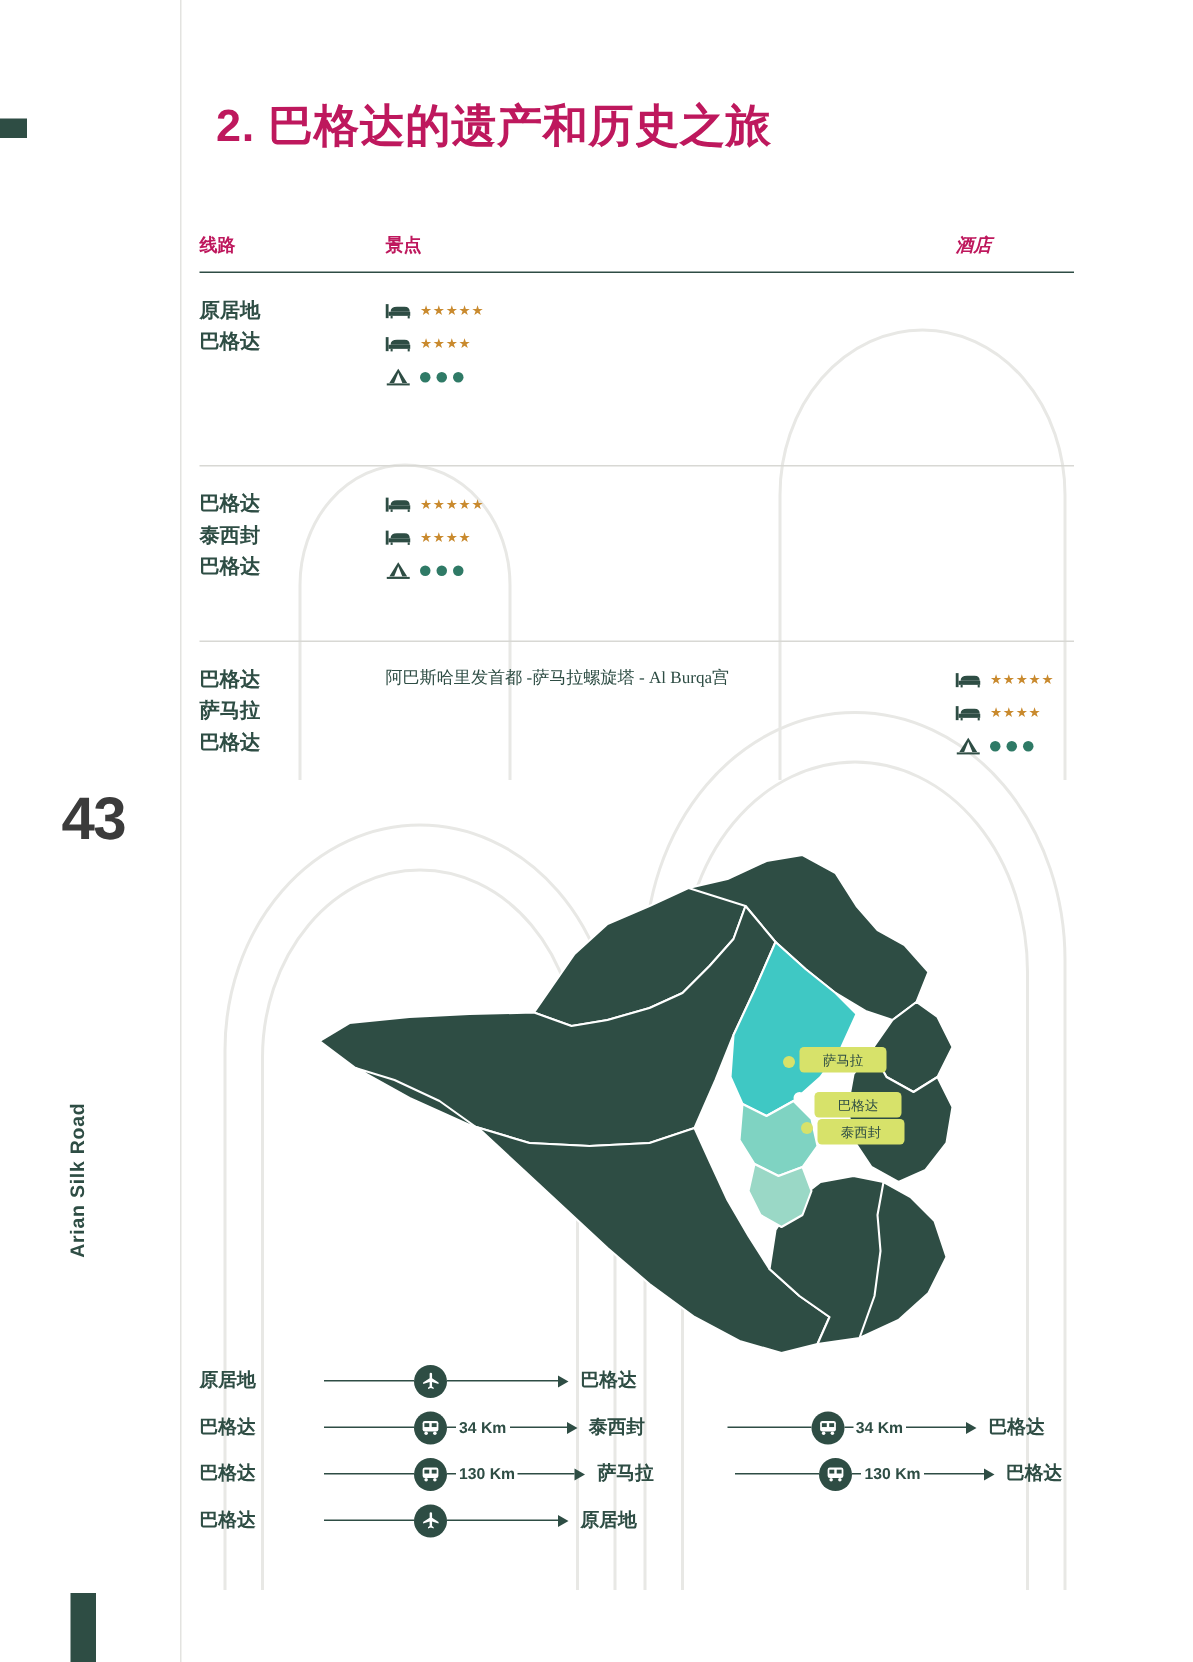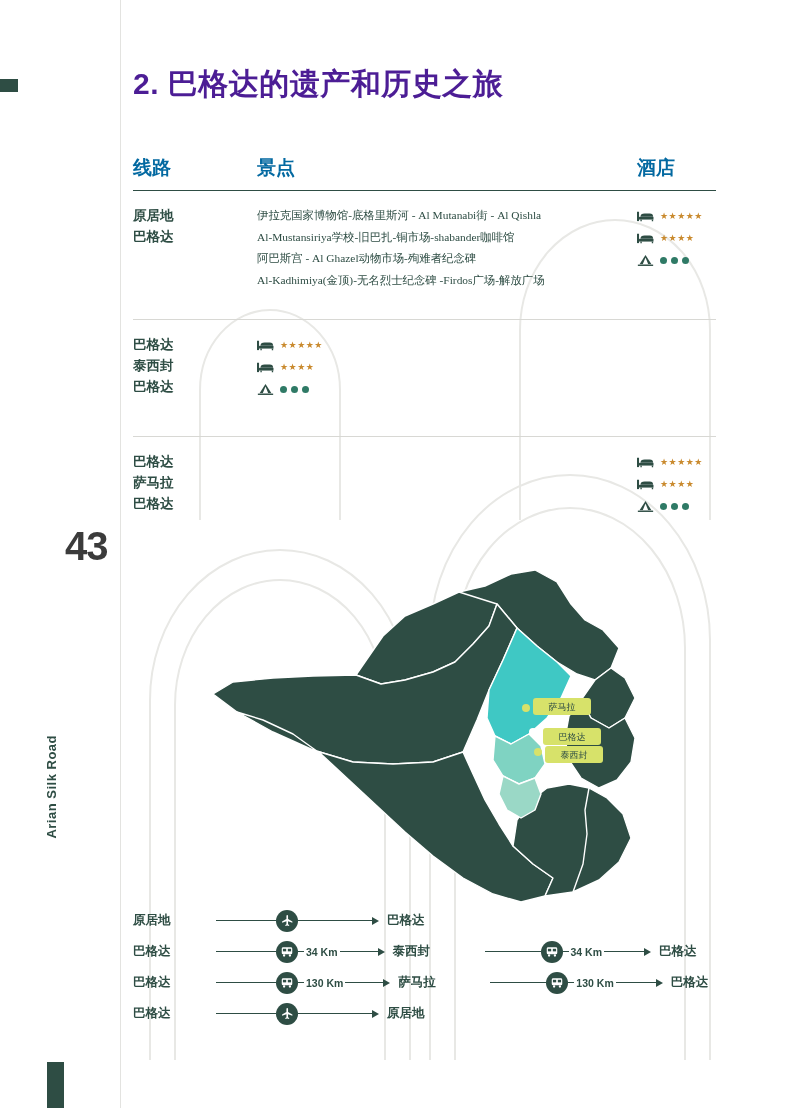--- a/index.html
+++ b/index.html
@@ -14,41 +14,41 @@
   
   .left-rule{position:absolute;left:120px;top:0;width:1px;height:1108px;background:#e3e3e0;z-index:1;}
   
   .tl-square{position:absolute;left:0;top:79px;width:18px;height:13px;background:#2e4d44;z-index:2;}
   
   .bl-bar{position:absolute;left:47px;top:1062px;width:17px;height:46px;background:#2e4d44;z-index:2;}
 
   
   .page-number{
     position:absolute;left:41px;top:524px;z-index:3;
-    font-size:40px;font-weight:bold;color:#3b3b3b;letter-spacing:-1px;margin-left:24px;
+    font-size:40px;font-weight:bold;color:#3b3b3b;letter-spacing:-1px;
   }
   .side-label{
     position:absolute;left:44px;top:735px;z-index:3;
     writing-mode:vertical-rl;text-orientation:mixed;transform:rotate(180deg);
     font-size:13px;font-weight:bold;color:#2e4d44;letter-spacing:0.5px;
   }
 
   
   .title{
-    position:absolute;left:133px;top:64px;z-index:3;
-    font-size:30px;font-weight:bold;color:#4c1d95;letter-spacing:0.5px;
+    position:absolute;left:144px;top:64px;z-index:3;
+    font-size:30px;font-weight:bold;color:#be185d;letter-spacing:0.5px;
   }
 
   
   .table-wrap{position:absolute;left:133px;top:155px;width:583px;z-index:3;}
   .thead{display:flex;border-bottom:1.6px solid #2e4d44;padding-bottom:9px;}
-  .th{font-size:19px;font-weight:bold;color:#0369a1;}
+  .th{font-size:12px;font-weight:bold;color:#be185d;}
   .th.route{width:124px;}
   .th.sights{width:380px;}
-  .th.hotel{width:79px;}
+  .th.hotel{width:79px;font-style:italic;}
 
   .trow{display:flex;padding:14px 0 10px 0;border-bottom:1px solid #d8d8d4;min-height:70px;}
   .trow:last-child{border-bottom:none;}
   .col-route{width:124px;}
   .col-route div{font-size:13.5px;font-weight:bold;color:#2e4d44;line-height:21px;}
   .col-sights{width:380px;}
   .col-sights div{font-size:11.4px;color:#2e4d44;line-height:21.5px;font-family:"Liberation Serif", serif;}
   .col-hotel{width:79px;}
   .hotel-line{display:flex;align-items:center;height:22px;gap:6px;}
   .hicon{width:17px;height:14px;flex:none;}
@@ -100,26 +100,20 @@
     <div class="th route">线路</div>
     <div class="th sights">景点</div>
     <div class="th hotel">酒店</div>
   </div>
   <div id="table-body">
       <div class="trow" style="min-height: 104px;">
         <div class="col-route">
           <div>原居地</div>
           <div>巴格达</div>
         </div>
-        <div class="col-sights">
-          <div>伊拉克国家博物馆-底格里斯河 - Al Mutanabi街 - Al Qishla</div>
-          <div>Al-Mustansiriya学校-旧巴扎-铜市场-shabander咖啡馆</div>
-          <div>阿巴斯宫 - Al Ghazel动物市场-殉难者纪念碑</div>
-          <div>Al-Kadhimiya(金顶)-无名烈士纪念碑 -Firdos广场-解放广场</div>
-        </div>
         <div class="col-hotel">
           <div class="hotel-line">
             <svg class="hicon" viewBox="0 0 20 16">
               <rect x="0" y="3" width="2.4" height="11" fill="#2e4d44"></rect>
               <rect x="2.4" y="9" width="17" height="3.2" fill="#2e4d44"></rect>
               <path d="M4 9 q0-4 5-4 h6 q4 0 4 4 z" fill="#2e4d44"></path>
               <rect x="4" y="12.2" width="1.6" height="2" fill="#2e4d44"></rect>
               <rect x="17.4" y="12.2" width="1.6" height="2" fill="#2e4d44"></rect>
             </svg>
             <span class="stars">★★★★★</span>
@@ -189,20 +183,21 @@
           </div>
         </div>
       </div>
       <div class="trow" style="min-height: 80px;">
         <div class="col-route">
           <div>巴格达</div>
           <div>萨马拉</div>
           <div>巴格达</div>
         </div>
         <div class="col-sights">
+          <div>阿巴斯哈里发首都 -萨马拉螺旋塔 - Al Burqa宫</div>
         </div>
         <div class="col-hotel">
           <div class="hotel-line">
             <svg class="hicon" viewBox="0 0 20 16">
               <rect x="0" y="3" width="2.4" height="11" fill="#2e4d44"></rect>
               <rect x="2.4" y="9" width="17" height="3.2" fill="#2e4d44"></rect>
               <path d="M4 9 q0-4 5-4 h6 q4 0 4 4 z" fill="#2e4d44"></path>
               <rect x="4" y="12.2" width="1.6" height="2" fill="#2e4d44"></rect>
               <rect x="17.4" y="12.2" width="1.6" height="2" fill="#2e4d44"></rect>
             </svg>

